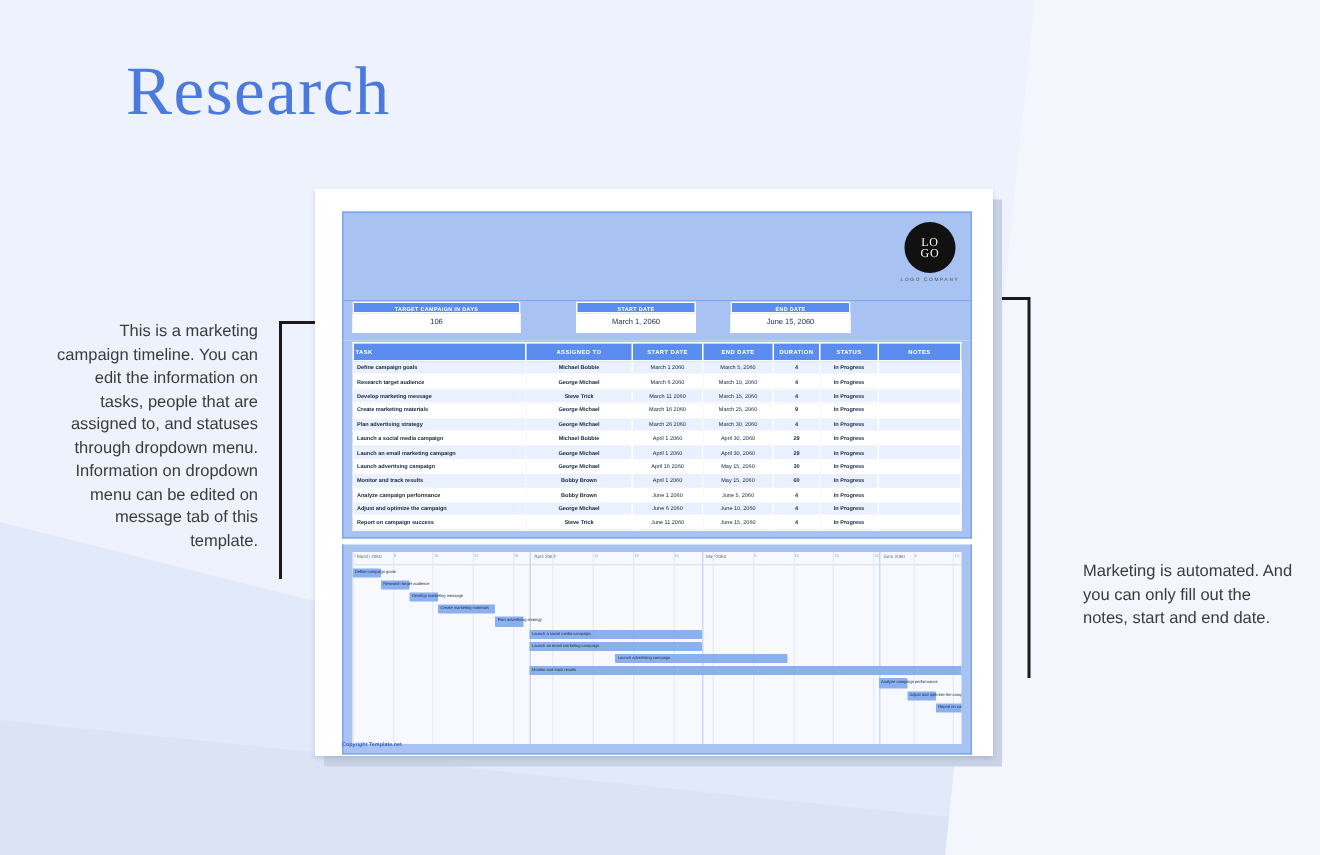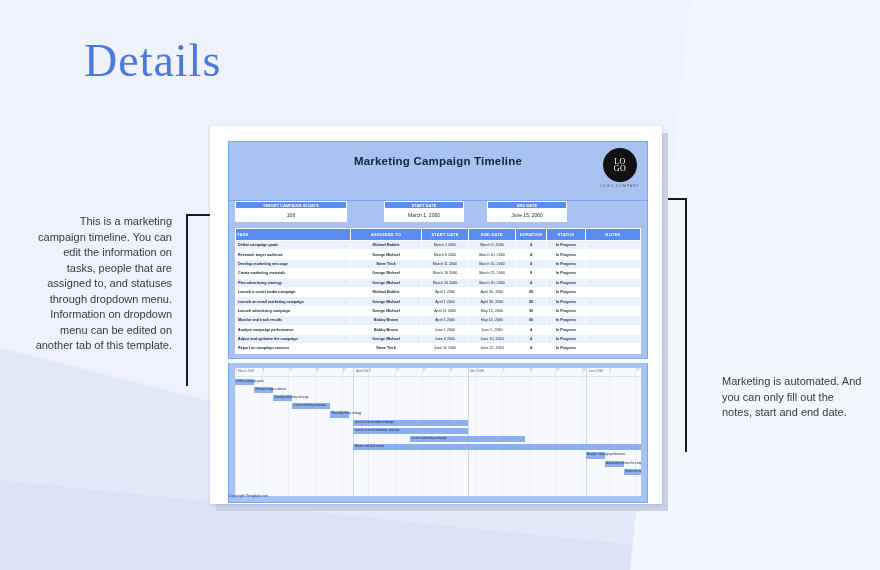--- a/index.html
+++ b/index.html
@@ -156,44 +156,43 @@
   }
 </style>
 </head>
 <body>
 
 <div class="bg-base"></div>
 <div class="bg-diag"></div>
 <div class="bg-diag2"></div>
 <div class="bg-right"></div>
 
-<div class="page-title">Details</div>
+<div class="page-title">Research</div>
 
 <div class="lead" style="left:186px;top:214px;width:42px;height:1.5px;"></div>
 <div class="lead" style="left:186px;top:214px;width:1.5px;height:172px;"></div>
 <div class="arrow-left" style="left:222px;top:210.5px;"></div>
 
 <div class="lead" style="left:470px;top:198px;width:216px;height:1.5px;"></div>
 <div class="lead" style="left:685px;top:198px;width:1.5px;height:254px;"></div>
 <div class="lead" style="left:434px;top:198px;width:1.5px;height:11px;"></div>
 <div class="lead" style="left:459px;top:198px;width:1.5px;height:11px;"></div>
 <div class="lead" style="left:489px;top:198px;width:1.5px;height:11px;"></div>
 <div class="arrow-down" style="left:431px;top:207px;"></div>
 <div class="arrow-down" style="left:456px;top:207px;"></div>
 <div class="arrow-down" style="left:486px;top:207px;"></div>
 
-<div class="callout callout-left">This is a marketing campaign timeline. You can edit the information on tasks, people that are assigned to, and statuses through dropdown menu. Information on dropdown menu can be edited on another tab of this template.</div>
+<div class="callout callout-left">This is a marketing campaign timeline. You can edit the information on tasks, people that are assigned to, and statuses through dropdown menu. Information on dropdown menu can be edited on message tab of this template.</div>
 <div class="callout callout-right">Marketing is automated. And you can only fill out the notes, start and end date.</div>
 
 <div class="doc-shadow"></div>
 <div class="doc">
   <div class="sheet">
 
     <div class="hdr">
-      <div class="hdr-title">Marketing Campaign Timeline</div>
       <div class="logo">
         <span class="l1">LO</span>
         <span class="l2">GO</span>
       </div>
       <div class="logo-sub">LOGO COMPANY</div>
     </div>
 
     <div class="inforow">
       <div class="infobox ib1">
         <div class="lab">TARGET CAMPAIGN IN DAYS</div>

